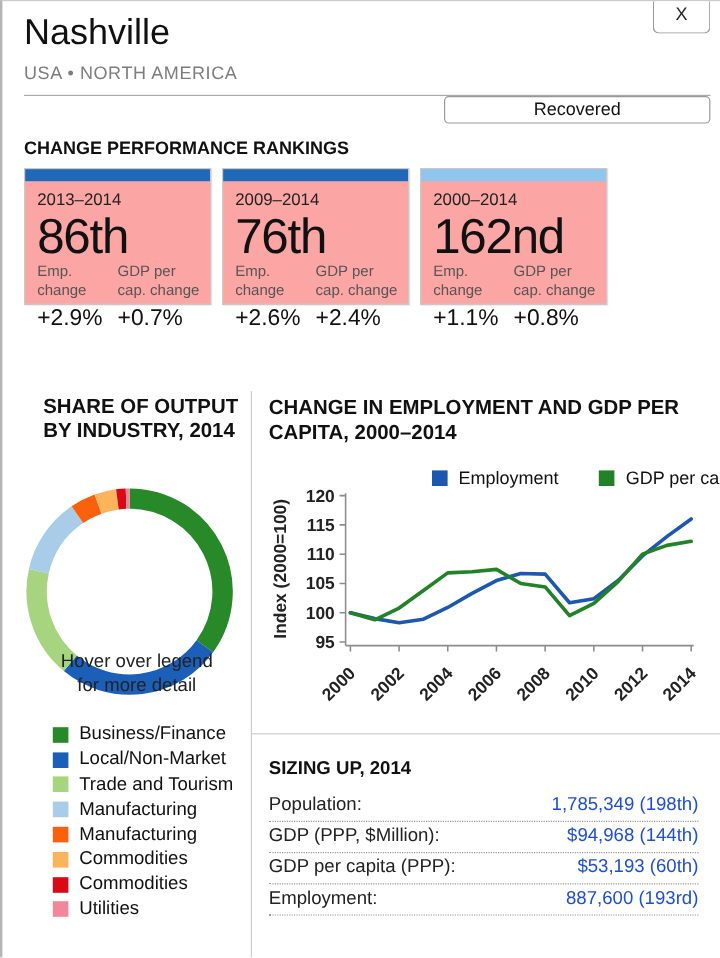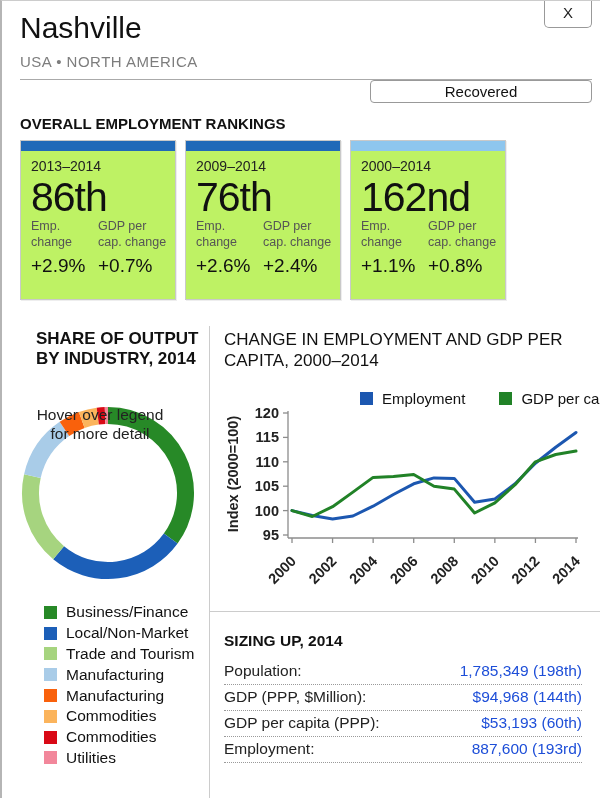--- a/index.html
+++ b/index.html
@@ -17,44 +17,44 @@
   .city-subtitle{position:absolute;left:18px;top:52px;font-size:15px;color:#7d7d7d;letter-spacing:.5px;}
   .top-rule{position:absolute;left:18px;top:78px;width:572px;height:1px;background:#aaa;}
   .recovered-btn{
     position:absolute;left:368px;top:79px;width:222px;height:23px;box-sizing:border-box;
     background:#fff;border:1px solid #999;border-radius:4px;
     font-size:15px;color:#111;text-align:center;line-height:21px;cursor:pointer;
   }
   .section-heading{position:absolute;left:18px;top:114px;font-size:15px;font-weight:700;color:#111;}
   .cards{position:absolute;left:18px;top:139px;display:flex;gap:9px;}
   .card{
-    width:156px;height:160px;box-sizing:border-box;background:#bef264;
+    width:156px;height:114px;box-sizing:border-box;background:#fca5a5;
     border:1px solid #c9c9c9;box-shadow:1px 1px 0 #eee;
   }
   .card-bar{height:10px;width:100%;}
   .card-body{padding:7px 6px 0 10px;}
   .card-period{font-size:14px;color:#222;}
   .card-rank{font-size:41px;color:#111;line-height:1.05;margin-top:2px;letter-spacing:-1px;}
   .card-cols{display:grid;grid-template-columns:58px auto;column-gap:9px;}
   .card-col-label{font-size:12.5px;color:#555;line-height:1.25;}
   .card-val{font-size:19px;color:#111;margin-top:5px;}
   .v-divider{position:absolute;left:207px;top:325px;width:1px;height:473px;background:#ccc;}
   .h-divider{position:absolute;left:208px;top:610px;width:392px;height:1px;background:#ccc;}
   .left-title{position:absolute;left:34px;top:328px;width:182px;font-size:17px;font-weight:700;color:#111;line-height:1.2;}
   .donut-wrap{position:absolute;left:18px;top:404px;width:176px;height:176px;}
   .donut-center{
-    position:absolute;left:10px;top:404px;width:176px;height:176px;
-    display:flex;align-items:flex-start;justify-content:center;text-align:center;pointer-events:none;
+    position:absolute;left:24px;top:404px;width:176px;height:176px;
+    display:flex;align-items:flex-end;justify-content:center;text-align:center;pointer-events:none;
   }
   .donut-center span{width:132px;font-size:15.5px;color:#222;line-height:1.25;}
   .industry-legend{position:absolute;left:28px;top:601px;}
   .legend-item{display:flex;align-items:center;height:20.8px;cursor:pointer;padding-left:14px;}
   .legend-swatch{width:13px;height:13px;margin-right:9px;flex:none;}
   .legend-label{font-size:15.5px;color:#111;white-space:nowrap;}
-  .right-title{position:absolute;left:222px;top:328px;width:362px;font-size:17px;font-weight:400;color:#111;line-height:1.25;}
+  .right-title{position:absolute;left:222px;top:328px;width:362px;font-size:17px;font-weight:700;color:#111;line-height:1.25;}
   .chart-legend{position:absolute;left:344px;top:389px;display:flex;gap:20px;}
   .chart-legend .legend-item{height:17px;cursor:default;}
   .chart-legend .legend-label{font-size:15px;}
   .line-chart{position:absolute;left:222px;top:402px;}
   .sizing-heading{position:absolute;left:222px;top:631px;font-size:15.5px;font-weight:700;color:#111;}
   .sizing-table{position:absolute;left:222px;top:658px;width:358px;}
   .sizing-row{
     display:flex;justify-content:space-between;align-items:baseline;
     padding:3px 0 4px 0;border-bottom:1px dotted #9a9a9a;
   }
@@ -66,21 +66,21 @@
 
 <div class="page">
 
   <div class="close-btn">X</div>
 
   <div class="city-title">Nashville</div>
   <div class="city-subtitle">USA • NORTH AMERICA</div>
   <div class="top-rule"></div>
   <div class="recovered-btn">Recovered</div>
 
-  <div class="section-heading">OVERALL EMPLOYMENT RANKINGS</div>
+  <div class="section-heading">CHANGE PERFORMANCE RANKINGS</div>
 
   <div class="cards">
     <div class="card">
       <div class="card-bar" style="background: rgb(32, 105, 184);"></div>
       <div class="card-body">
         <div class="card-period">2013–2014</div>
         <div class="card-rank">86th</div>
         <div class="card-cols">
           <div class="card-col-label">Emp. change</div>
           <div class="card-col-label">GDP per cap. change</div>

